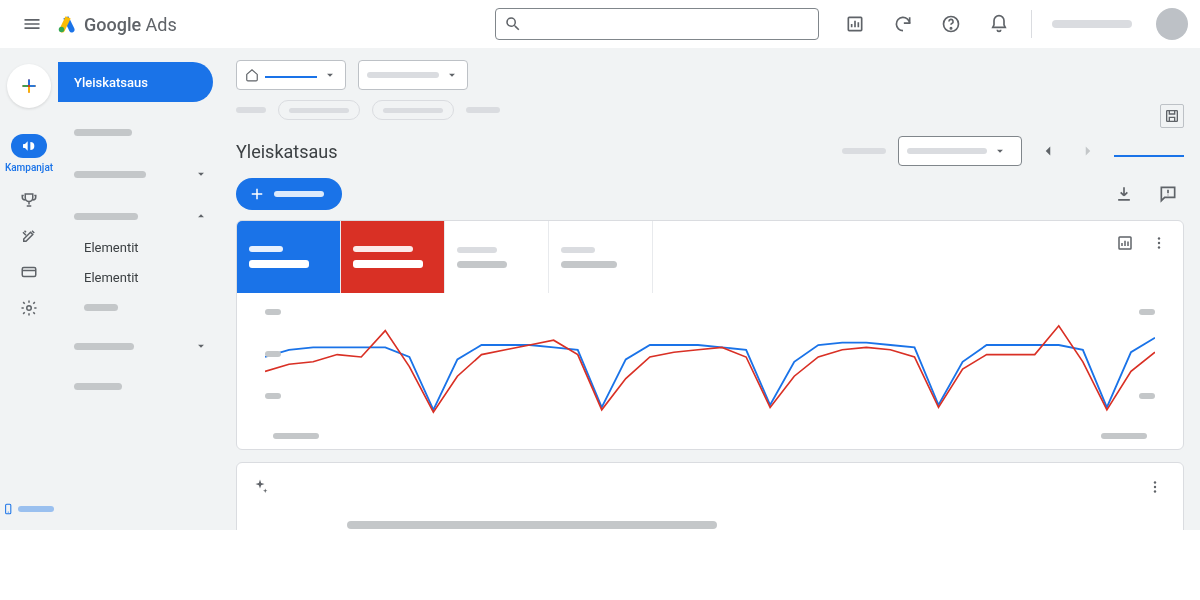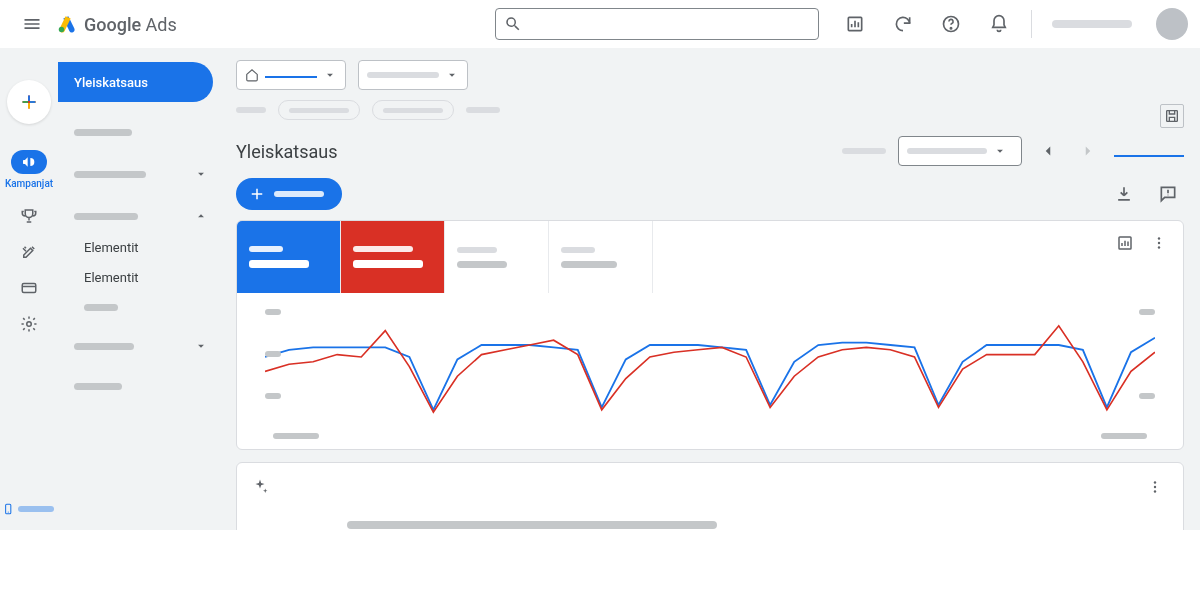--- a/index.html
+++ b/index.html
@@ -18,21 +18,21 @@
 .header-icons { display: flex; align-items: center; gap: 8px; }
 .header-icon { width: 40px; height: 40px; display: flex; align-items: center; justify-content: center; color: #5f6368; cursor: pointer; border-radius: 50%; }
 .header-divider { width: 1px; height: 28px; background: #dadce0; margin: 0 4px; }
 .account-placeholder { width: 80px; height: 8px; background: #dadce0; border-radius: 4px; margin: 0 8px; }
 .avatar { width: 32px; height: 32px; border-radius: 50%; background: #bdc1c6; margin-left: 8px; }
 
 
 .body { flex: 1; display: flex; overflow: hidden; }
 
 
-.rail { width: 58px; background: #f1f3f4; display: flex; flex-direction: column; align-items: center; padding-top: 32px; position: relative; }
+.rail { width: 58px; background: #f1f3f4; display: flex; flex-direction: column; align-items: center; padding-top: 16px; position: relative; }
 .rail-add { width: 44px; height: 44px; border-radius: 50%; background: #fff; display: flex; align-items: center; justify-content: center; margin-bottom: 18px; box-shadow: 0 1px 3px rgba(0,0,0,0.12); cursor: pointer; }
 .rail-item { width: 58px; display: flex; flex-direction: column; align-items: center; padding: 8px 0 10px; cursor: pointer; color: #5f6368; }
 .rail-item.active { color: #1a73e8; }
 .rail-item-icon-wrap { width: 36px; height: 24px; display: flex; align-items: center; justify-content: center; border-radius: 12px; }
 .rail-item.active .rail-item-icon-wrap { background: #1a73e8; color: #fff; }
 .rail-label { font-size: 10px; margin-top: 4px; font-weight: 500; }
 .rail-bottom { position: absolute; bottom: 8px; left: 0; right: 0; display: flex; align-items: center; justify-content: center; gap: 4px; color: #1a73e8; font-size: 10px; padding: 6px 4px 6px 2px; }
 .rail-bottom-bar { height: 6px; background: #1a73e8; border-radius: 3px; width: 40px; opacity: 0.4; }
 
 

